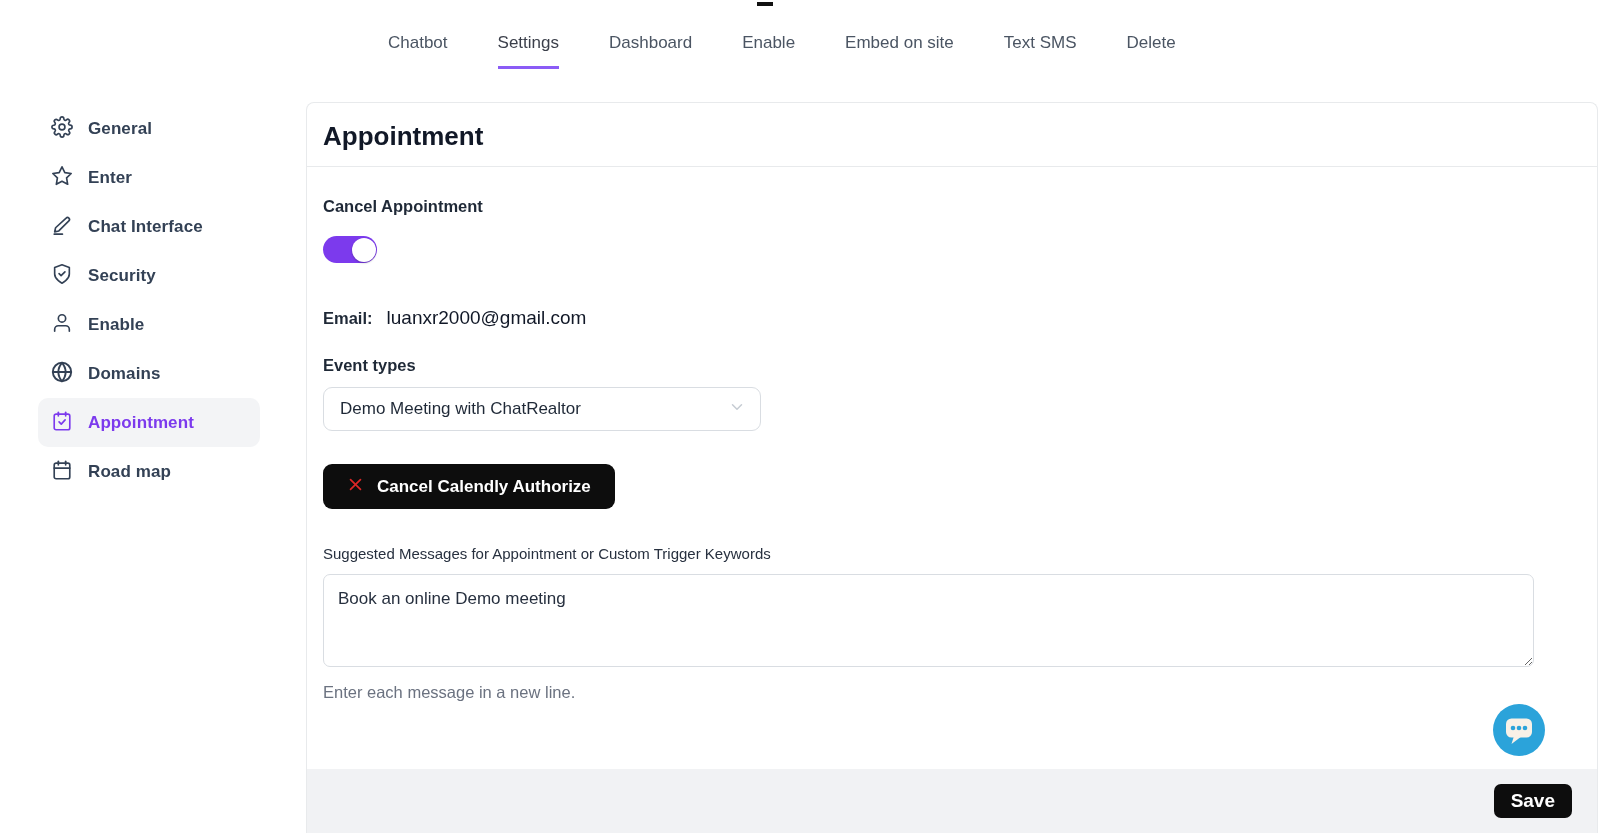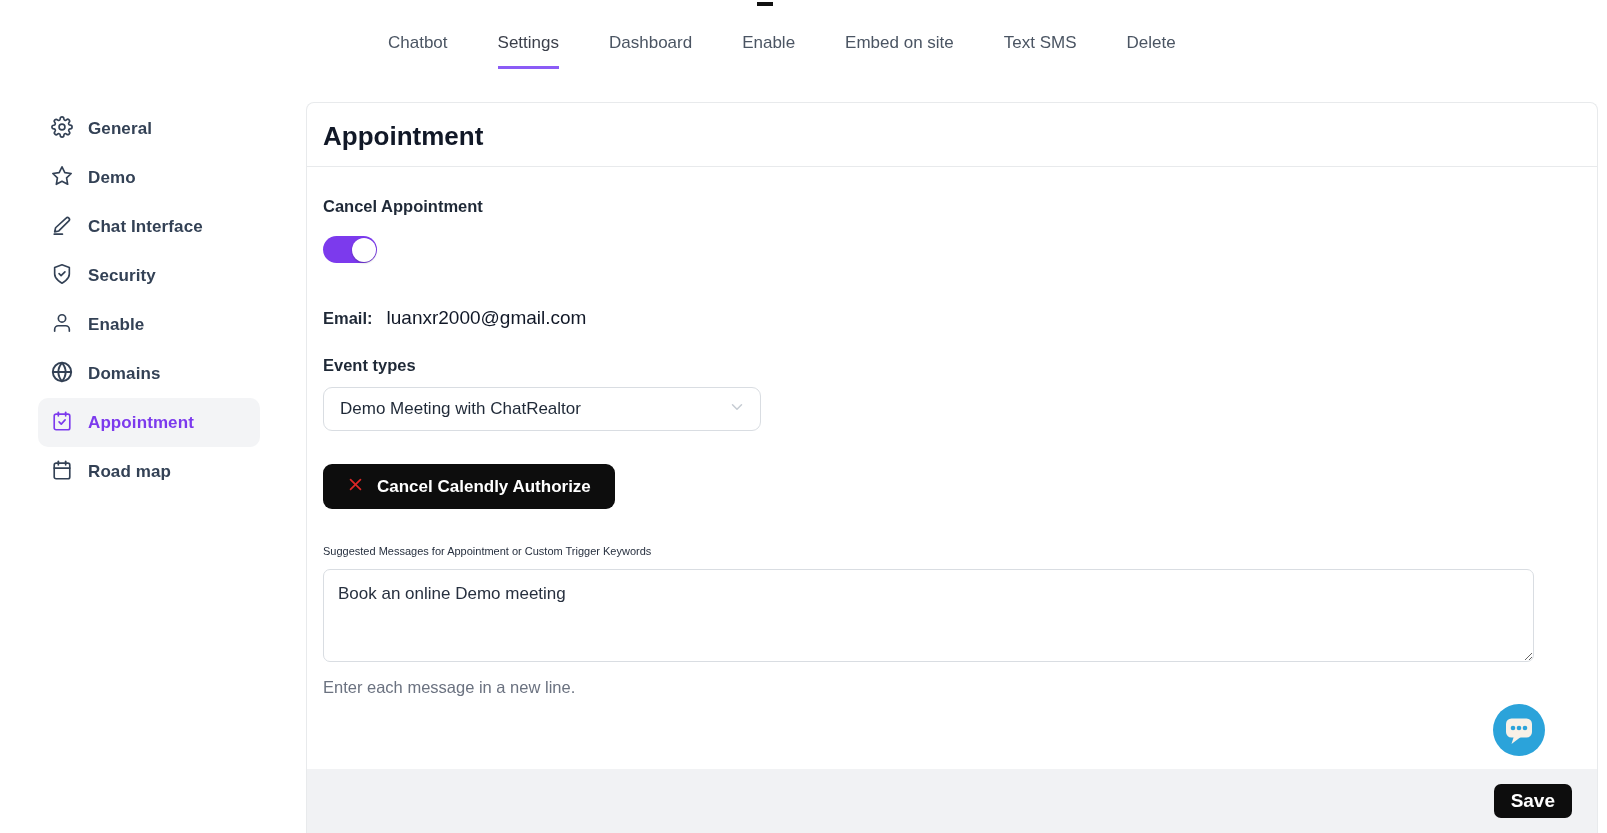--- a/index.html
+++ b/index.html
@@ -49,21 +49,21 @@
   .select .sel-text { font-size:17px; color:#1f2937; }
   .select svg { width:18px; height:18px; stroke:#c6ccd3; fill:none; stroke-width:2; stroke-linecap:round; stroke-linejoin:round; }
 
   
   .cancel-btn { margin-top:33px; display:inline-flex; align-items:center; gap:13px; background:#0d0d0d; color:#fff;
                 border:none; border-radius:9px; height:45px; padding:0 24px; font-family:"Liberation Sans",sans-serif;
                 font-size:17px; font-weight:700; cursor:pointer; }
   .cancel-btn svg { width:17px; height:17px; stroke:#dc2626; stroke-width:2.4; stroke-linecap:round; fill:none; }
 
   
-  .suggested-label { margin-top:36px; font-size:11px; font-weight:400; color:#27303f; }
+  .suggested-label { margin-top:36px; font-size:15px; font-weight:400; color:#27303f; }
   .suggested-area { margin-top:12px; width:1211px; height:93px; border:1px solid #d9dde2; border-radius:7px;
                     padding:12px 14px; font-family:"Liberation Sans",sans-serif; font-size:17px; color:#27303f;
                     resize:both; outline:none; line-height:1.45; }
   .suggested-help { margin-top:12px; font-size:16.5px; color:#6b7280; }
 
   
   .card-footer { position:absolute; left:0; bottom:0; width:100%; height:64px; background:#f1f2f4; }
   .save-btn { position:absolute; right:25px; top:15px; background:#0d0d0d; color:#fff; border:none; border-radius:7px;
               padding:6px 17px; font-family:"Liberation Sans",sans-serif; font-size:19px; font-weight:700; cursor:pointer; }
 
@@ -92,21 +92,21 @@
       <span><svg viewBox="0 0 24 24" width="22" height="22">
             <circle cx="12" cy="12" r="3.2"></circle>
             <path d="M19.4 15a1.65 1.65 0 0 0 .33 1.82l.06.06a2 2 0 0 1-2.83 2.83l-.06-.06a1.65 1.65 0 0 0-1.82-.33 1.65 1.65 0 0 0-1 1.51V21a2 2 0 0 1-4 0v-.09A1.65 1.65 0 0 0 9 19.4a1.65 1.65 0 0 0-1.82.33l-.06.06a2 2 0 0 1-2.83-2.83l.06-.06a1.65 1.65 0 0 0 .33-1.82 1.65 1.65 0 0 0-1.51-1H3a2 2 0 0 1 0-4h.09A1.65 1.65 0 0 0 4.6 9a1.65 1.65 0 0 0-.33-1.82l-.06-.06a2 2 0 0 1 2.83-2.83l.06.06a1.65 1.65 0 0 0 1.82.33H9a1.65 1.65 0 0 0 1-1.51V3a2 2 0 0 1 4 0v.09a1.65 1.65 0 0 0 1 1.51 1.65 1.65 0 0 0 1.82-.33l.06-.06a2 2 0 0 1 2.83 2.83l-.06.06a1.65 1.65 0 0 0-.33 1.82V9a1.65 1.65 0 0 0 1.51 1H21a2 2 0 0 1 0 4h-.09a1.65 1.65 0 0 0-1.51 1z"></path>
           </svg></span>
       <span class="lbl">General</span>
     </div>
     <div class="side-item">
       <span><svg viewBox="0 0 24 24" width="22" height="22">
             <polygon points="12 2 15.09 8.26 22 9.27 17 14.14 18.18 21.02 12 17.77 5.82 21.02 7 14.14 2 9.27 8.91 8.26 12 2"></polygon>
           </svg></span>
-      <span class="lbl">Demo</span>
+      <span class="lbl">Enter</span>
     </div>
     <div class="side-item">
       <span><svg viewBox="0 0 24 24" width="22" height="22">
             <path d="M16.5 4.5a2.1 2.1 0 0 1 3 3L8.5 18.5 4 19.5 5 15 16.5 4.5z"></path>
             <line x1="3.5" y1="22" x2="12.5" y2="22"></line>
           </svg></span>
       <span class="lbl">Chat Interface</span>
     </div>
     <div class="side-item">
       <span><svg viewBox="0 0 24 24" width="22" height="22">

